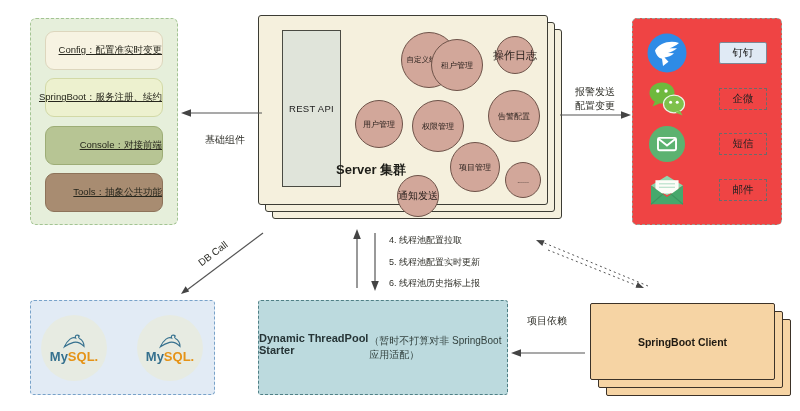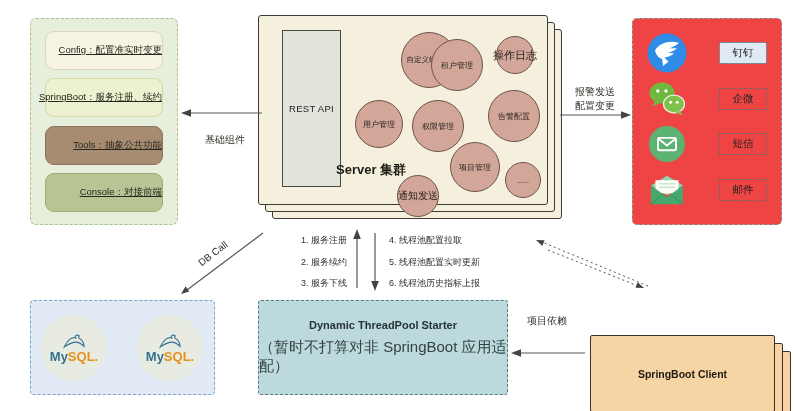--- a/index.html
+++ b/index.html
@@ -58,27 +58,27 @@
     border:1.5px dashed #78a2c9;background:#e2ebf5;border-radius:4px;z-index:2;}
   .mysql-logo{position:absolute;width:66px;height:66px;top:14px;border-radius:50%;background:#e7ebe2;
     display:flex;flex-direction:column;align-items:center;justify-content:center;}
   .mysql-text{font-size:13px;font-weight:bold;white-space:nowrap;line-height:1;}
   .mysql-text .my{color:#35708e;}
   .mysql-text .sql{color:#e59317;}
 
   
   .starter-panel{position:absolute;left:258px;top:300px;width:250px;height:95px;box-sizing:border-box;
     border:1.5px dashed #4f7f85;background:#bcdade;border-radius:3px;z-index:2;
-    display:flex;flex-direction:column;align-items:center;justify-content:center;}
+    display:flex;flex-direction:row;align-items:center;justify-content:center;}
   .starter-title{font-size:11px;font-weight:bold;color:#263436;margin-bottom:7px;}
-  .starter-subtitle{font-size:15px;color:#33423f;}
+  .starter-subtitle{font-size:10px;color:#33423f;}
 
   
   .client-layer{position:absolute;width:185px;height:77px;background:#f6d4a4;border:1.5px solid #3c3228;
-    border-radius:2px;box-sizing:border-box;margin-top:32px;}
+    border-radius:2px;box-sizing:border-box;}
   .client-back2{left:606px;top:319px;z-index:1;}
   .client-back1{left:598px;top:311px;z-index:2;}
   .client-front{left:590px;top:303px;z-index:3;display:flex;align-items:center;justify-content:center;}
   .client-title{font-size:10.5px;font-weight:bold;color:#1f1a12;}
 </style>
 </head>
 <body>
 
 <div class="stage">
 
@@ -122,25 +122,25 @@
     </g>
   </svg>
 
   <div class="left-panel">
     <div class="comp-item comp-config">
       <span>Config：配置准实时变更</span>
     </div>
     <div class="comp-item comp-discovery">
       <span>SpringBoot：服务注册、续约</span>
     </div>
+    <div class="comp-item comp-console">
+      <span>Console：对接前端</span>
+    </div>
     <div class="comp-item comp-tools">
       <span>Tools：抽象公共功能</span>
-    </div>
-    <div class="comp-item comp-console">
-      <span>Console：对接前端</span>
     </div>
   </div>
 
   <div class="server-layer server-back2"></div>
   <div class="server-layer server-back1"></div>
   <div class="server-layer server-front"></div>
 
   <div class="rest-api">
     <span>REST API</span>
   </div>
@@ -207,25 +207,20 @@
   </div>
 
   <div class="arrow-label" style="left:194px;top:97px;width:62px;margin-top:36px;">基础组件</div>
   <div class="arrow-label alert-label" style="left:564px;top:85px;width:62px;">
     <div>报警发送</div>
     <div>配置变更</div>
   </div>
   <div class="arrow-label dbcall-label" style="left:196px;top:248px;">DB Call</div>
   <div class="arrow-label" style="left:517px;top:314px;width:60px;">项目依赖</div>
 
-  <div class="flow-list" style="left:301px;top:234px;">
-    <div>1. 服务注册</div>
-    <div>2. 服务续约</div>
-    <div>3. 服务下线</div>
-  </div>
   <div class="flow-list" style="left:389px;top:234px;">
     <div>4. 线程池配置拉取</div>
     <div>5. 线程池配置实时更新</div>
     <div>6. 线程池历史指标上报</div>
   </div>
 
   <div class="mysql-panel">
     <div class="mysql-logo" style="left:10px;z-index:1;">
       <svg width="26" height="16" viewBox="0 0 30 20">
         <path d="M3 16 C7 7 13 3 17 5 C15.5 1.5 19.5 0.5 21.5 2.5 C20.5 3.5 20.5 4.5 21.8 5.5 C25.5 7.5 27.5 11.5 27.5 15.5 C23.5 11.5 18.5 9.5 14.5 10.5 C10.5 11.5 6.5 13.5 3 16 Z" fill="none" stroke="#35708e" stroke-width="1.4"></path>

